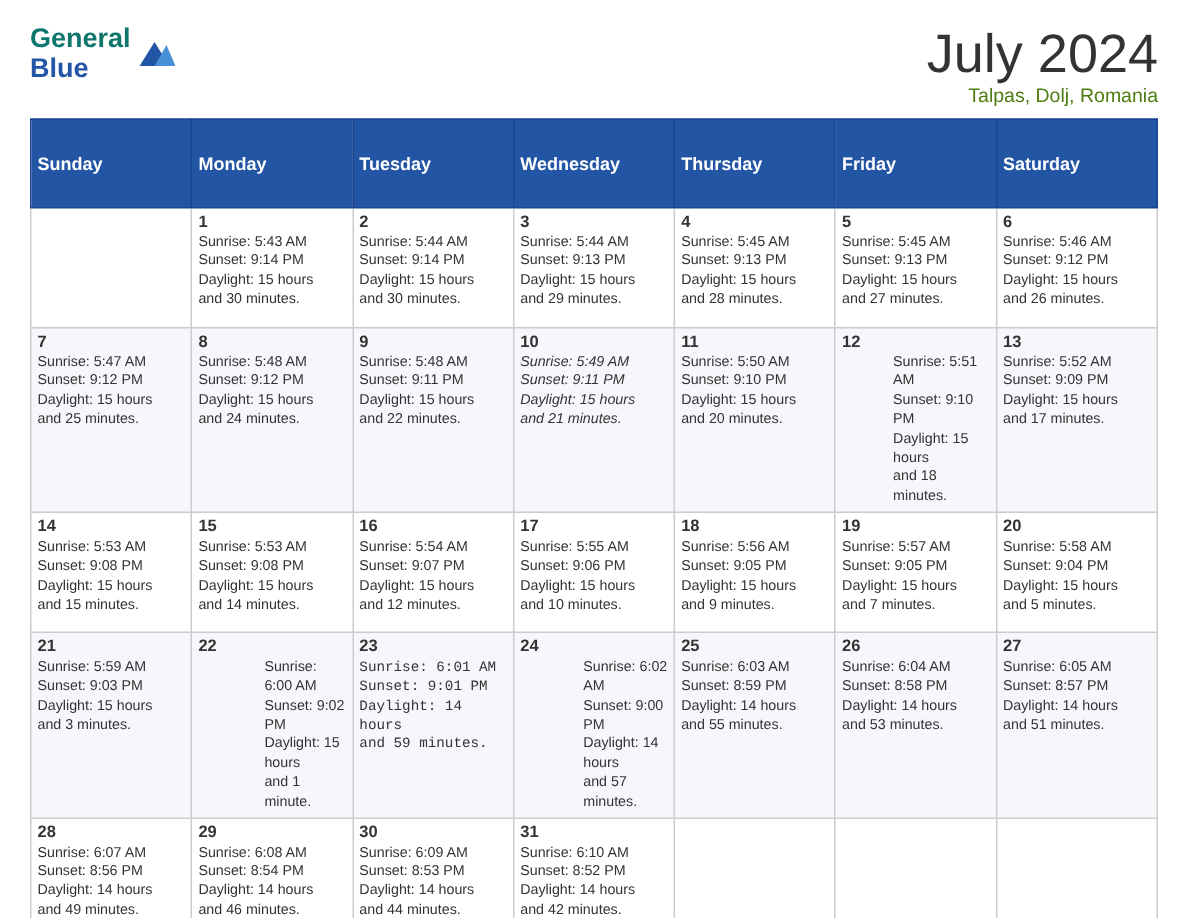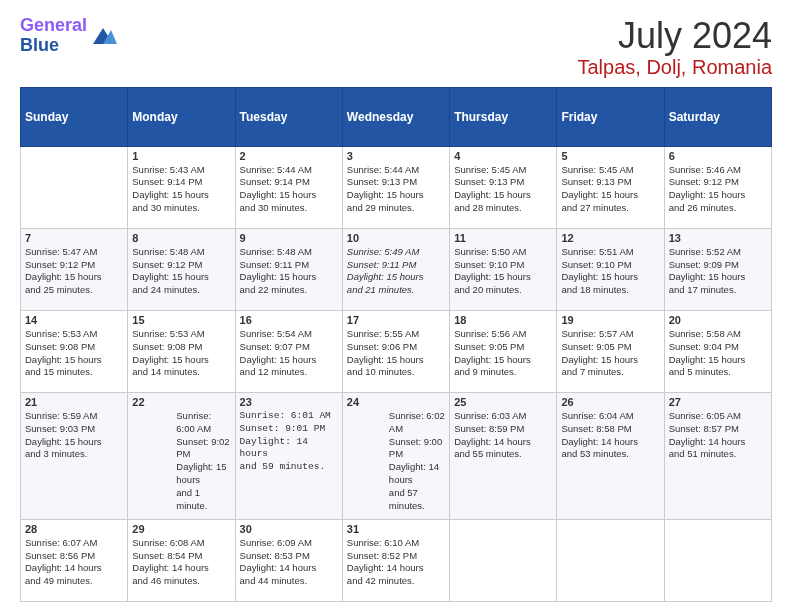--- a/index.html
+++ b/index.html
@@ -25,39 +25,39 @@
     }
     .logo {
       display: flex;
       align-items: center;
     }
     .logo-text {
       font-size: 18px;
       font-weight: bold;
       line-height: 1.1;
     }
-    .logo-general { color: #8b5cf6; }
+    .logo-general { color: #0f766e; }
     .logo-blue { color: #2255a4; }
     .logo-icon {
       width: 28px;
       height: 28px;
       margin-left: 2px;
     }
     .title-block {
       text-align: right;
     }
     .month-title {
       font-size: 36px;
       font-weight: normal;
       color: #333;
       line-height: 1.1;
     }
     .location {
-      font-size: 20px;
-      color: #b91c1c;
+      font-size: 13px;
+      color: #4d7c0f;
       margin-left: 20px;
     }
     .calendar {
       flex: 1;
       border-collapse: collapse;
       width: 100%;
       table-layout: fixed;
     }
     .calendar th {
       background: #2255a4;
@@ -208,21 +208,21 @@
           </td>
           <td>
             <div class="day-num">11</div>
             <div class="day-info" style="white-space: pre-line;">Sunrise: 5:50 AM
 Sunset: 9:10 PM
 Daylight: 15 hours
 and 20 minutes.</div>
           </td>
           <td>
             <div class="day-num">12</div>
-            <div class="day-info" style="white-space: pre-line;">Sunrise: 5:51 AM
+            <div class="day-info" style="white-space: pre-line; margin-left: 34px;">Sunrise: 5:51 AM
 Sunset: 9:10 PM
 Daylight: 15 hours
 and 18 minutes.</div>
           </td>
           <td>
             <div class="day-num">13</div>
             <div class="day-info" style="white-space: pre-line;">Sunrise: 5:52 AM
 Sunset: 9:09 PM
 Daylight: 15 hours
 and 17 minutes.</div>

